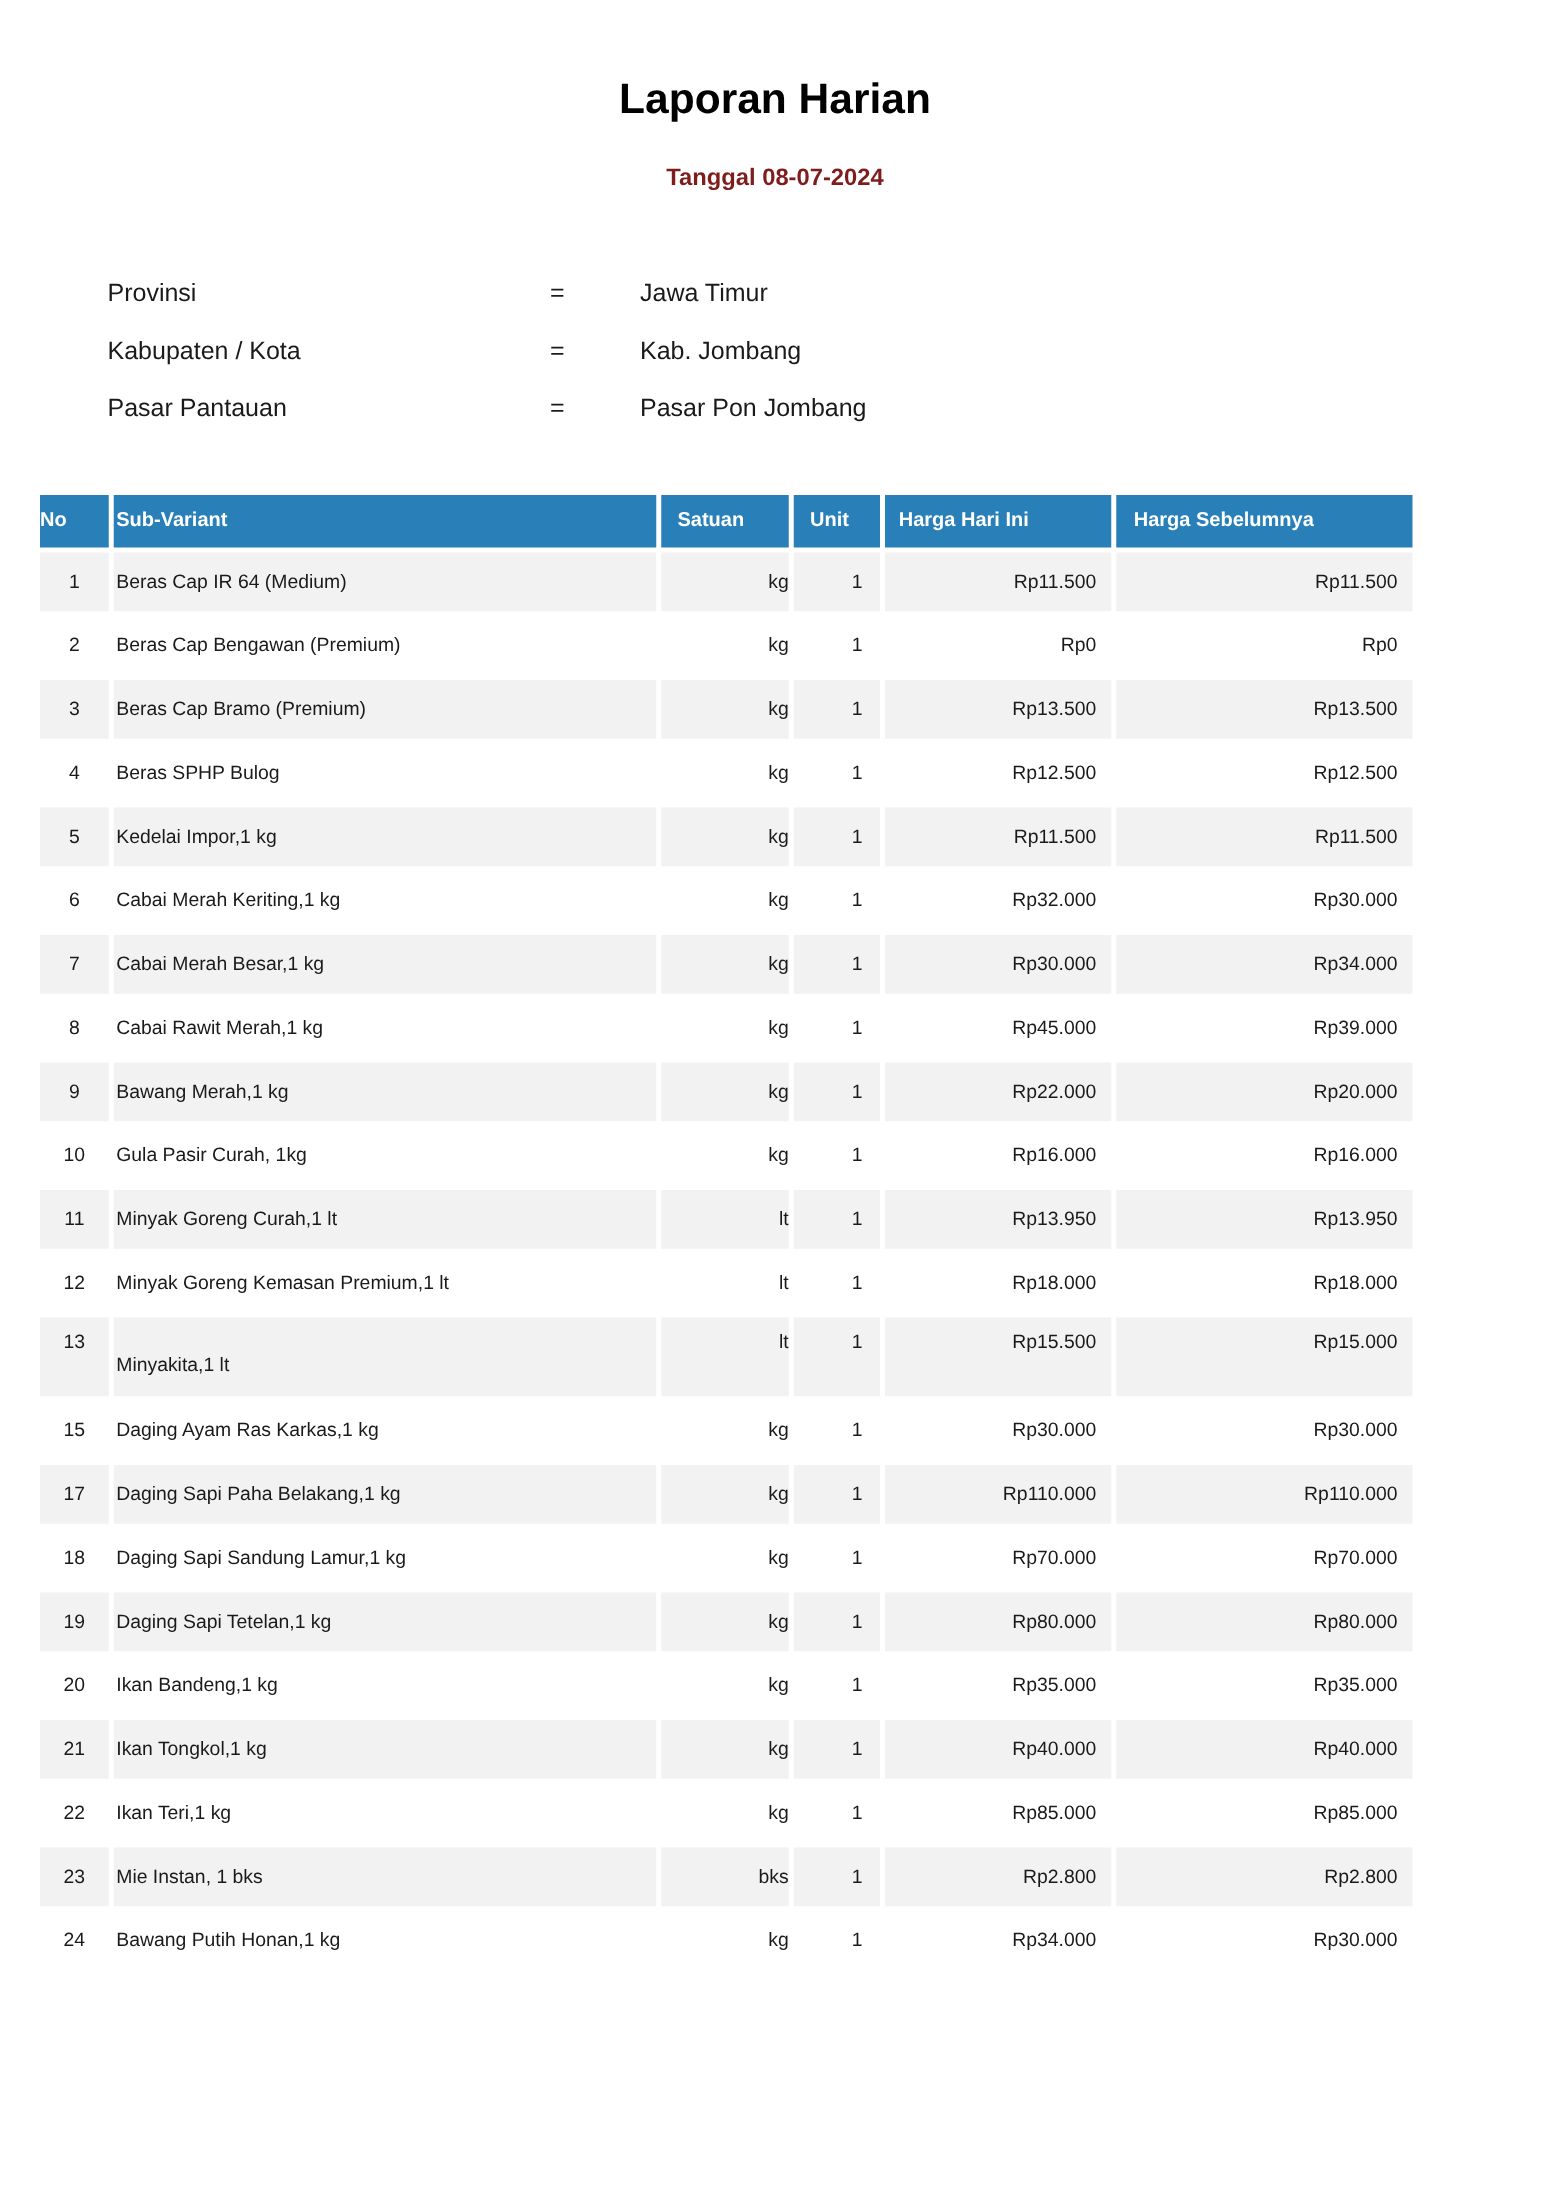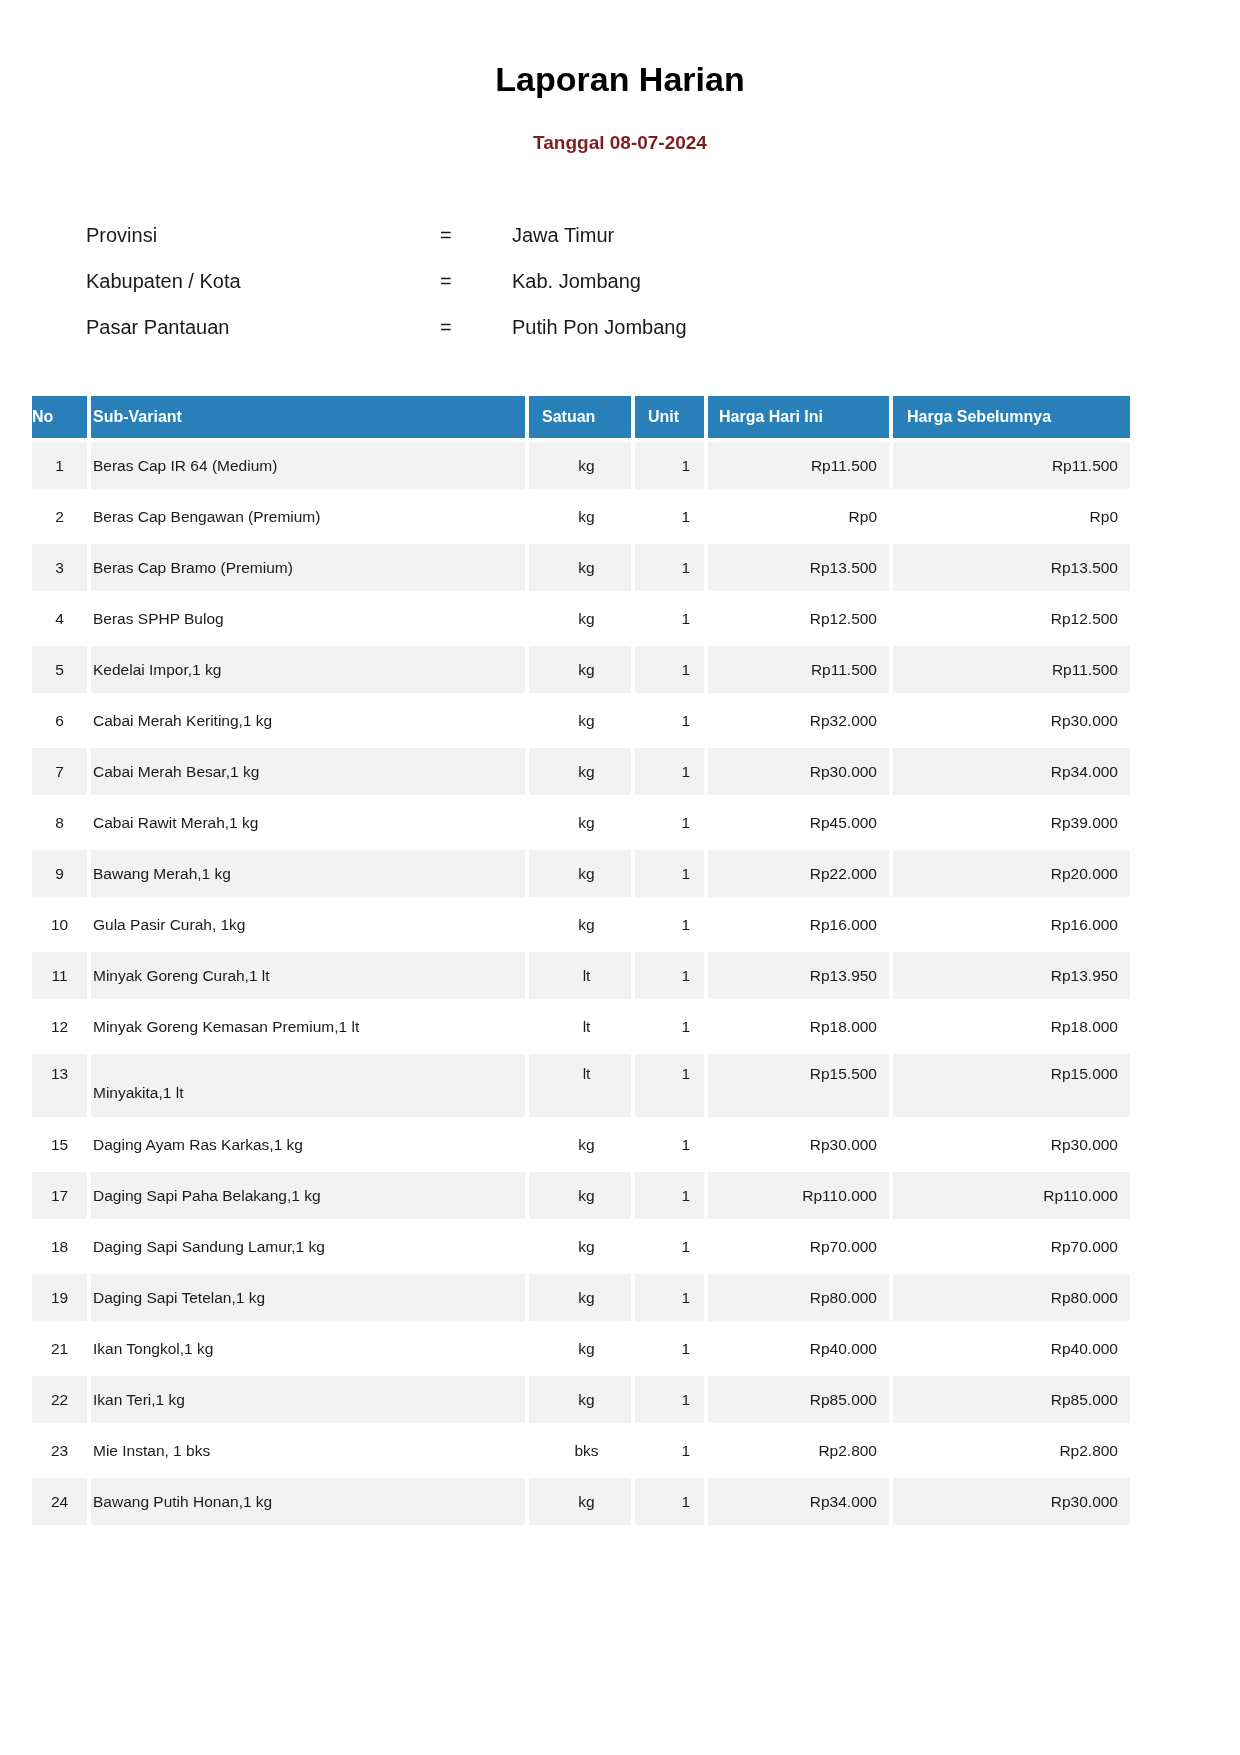--- a/index.html
+++ b/index.html
@@ -68,21 +68,21 @@
     vertical-align:middle;
     background:transparent;
     white-space:nowrap;
   }
   .report-table tbody tr:nth-child(odd) td{
     background:var(--row-alt);
   }
   
   .c-no{text-align:center;}
   .c-sub{text-align:left;padding-left:2px;}
-  .c-sat{text-align:center;padding-left:13px;}
+  .c-sat{text-align:right;padding-left:13px;}
   .c-unit{text-align:right;padding-right:14px;}
   .c-h1{text-align:right;padding-right:12px;}
   .c-h2{text-align:right;padding-right:12px;}
   th.c-unit{text-align:left;padding:0 0 0 13px;}
   th.c-h1{text-align:left;padding:0 0 0 11px;}
   th.c-h2{text-align:left;padding:0 0 0 14px;}
   
   .report-table tbody tr:nth-child(13) td{
     height:63px;
     vertical-align:top;
@@ -107,21 +107,21 @@
       <span class="info-value">Jawa Timur</span>
     </div>
     <div class="info-row">
       <span class="info-label">Kabupaten / Kota</span>
       <span class="info-equals">=</span>
       <span class="info-value">Kab. Jombang</span>
     </div>
     <div class="info-row">
       <span class="info-label">Pasar Pantauan</span>
       <span class="info-equals">=</span>
-      <span class="info-value">Putih Pon Jombang</span>
+      <span class="info-value">Pasar Pon Jombang</span>
     </div>
   </div>
 
 <table class="report-table">
   <colgroup>
     <col style="width:55px">
     <col style="width:434px">
     <col style="width:102px">
     <col style="width:69px">
     <col style="width:181px">
@@ -268,20 +268,28 @@
       </tr>
       <tr>
         <td class="c-no">19</td>
         <td class="c-sub">Daging Sapi Tetelan,1 kg</td>
         <td class="c-sat">kg</td>
         <td class="c-unit">1</td>
         <td class="c-h1">Rp80.000</td>
         <td class="c-h2">Rp80.000</td>
       </tr>
       <tr>
+        <td class="c-no">20</td>
+        <td class="c-sub">Ikan Bandeng,1 kg</td>
+        <td class="c-sat">kg</td>
+        <td class="c-unit">1</td>
+        <td class="c-h1">Rp35.000</td>
+        <td class="c-h2">Rp35.000</td>
+      </tr>
+      <tr>
         <td class="c-no">21</td>
         <td class="c-sub">Ikan Tongkol,1 kg</td>
         <td class="c-sat">kg</td>
         <td class="c-unit">1</td>
         <td class="c-h1">Rp40.000</td>
         <td class="c-h2">Rp40.000</td>
       </tr>
       <tr>
         <td class="c-no">22</td>
         <td class="c-sub">Ikan Teri,1 kg</td>

